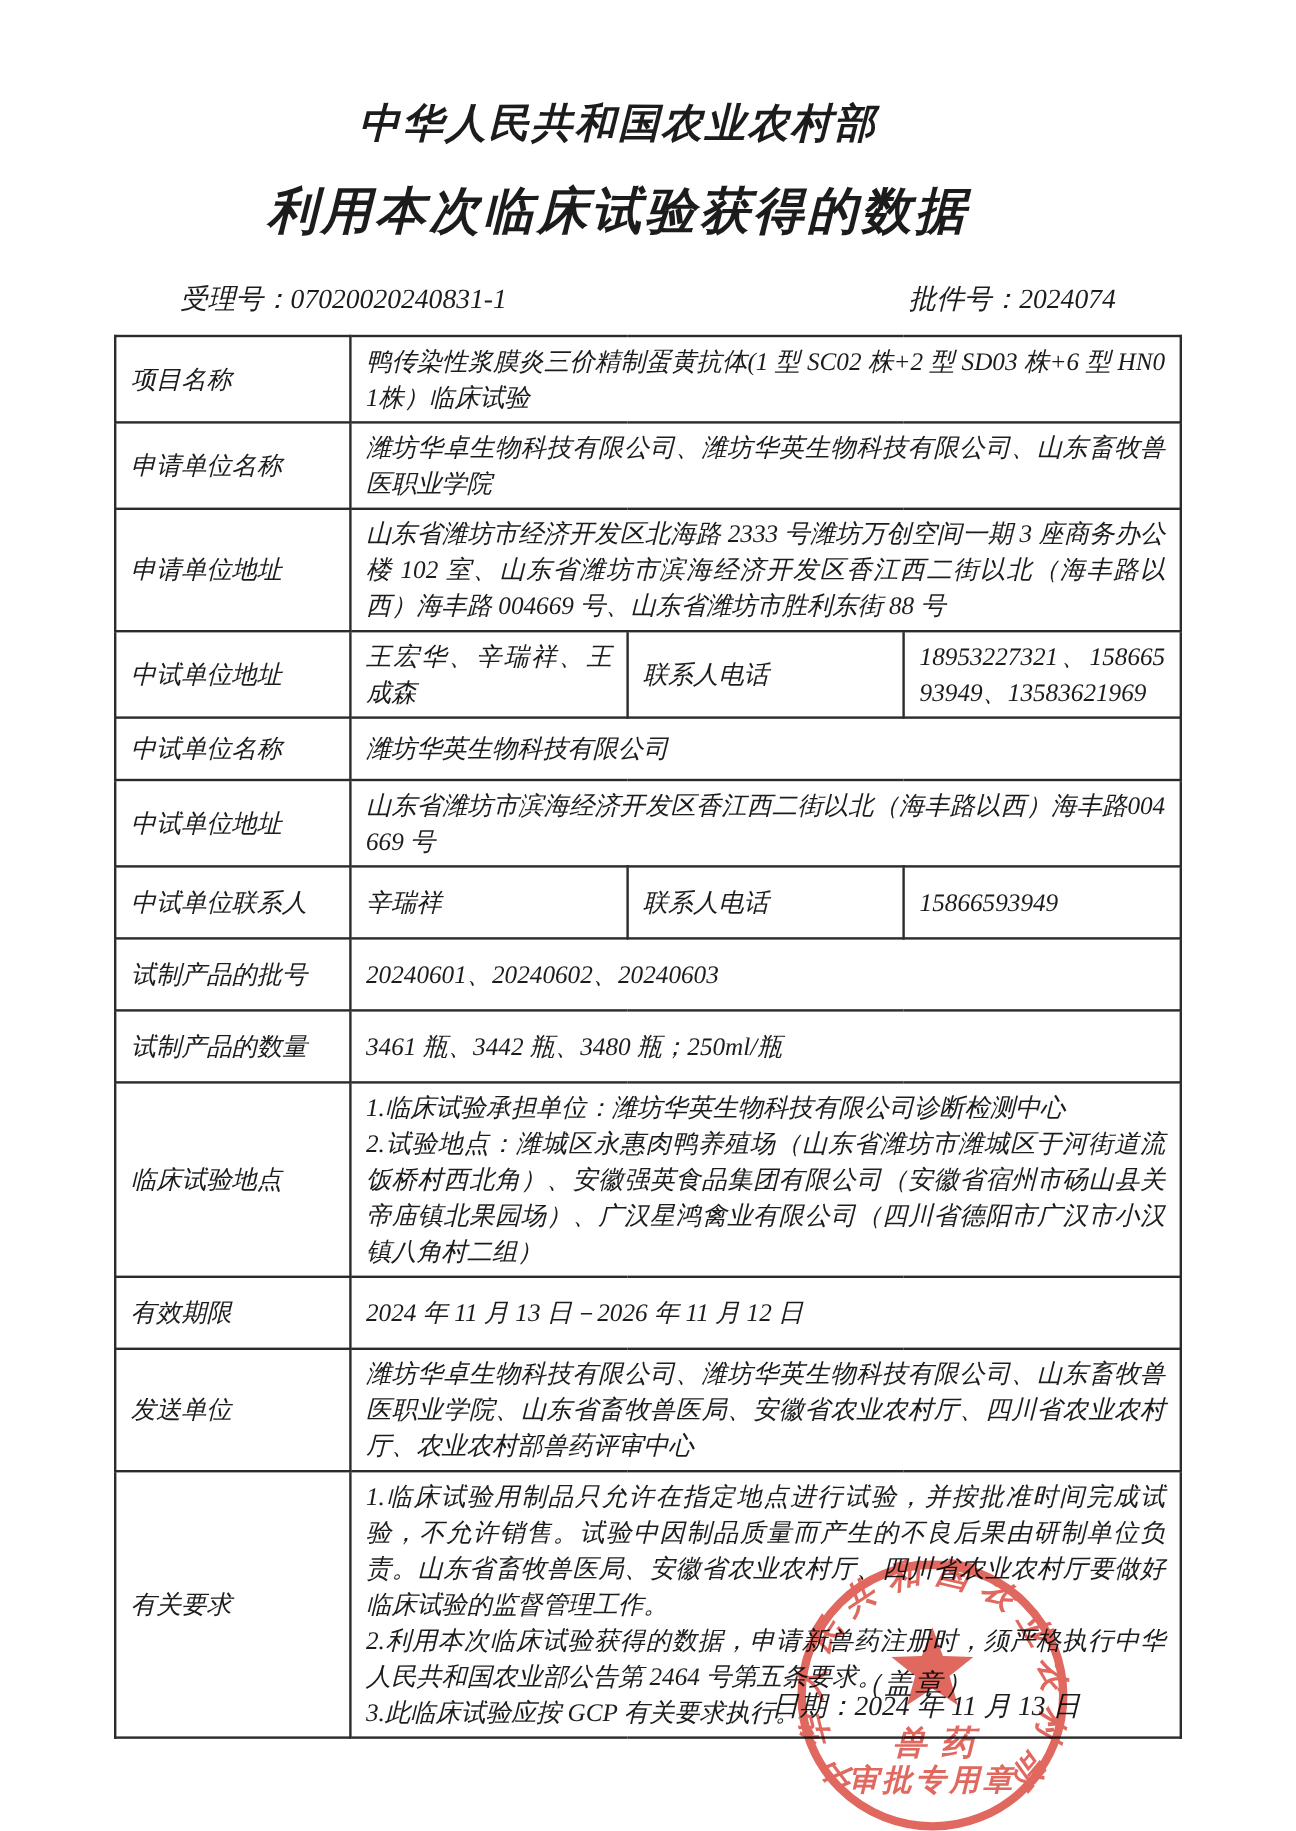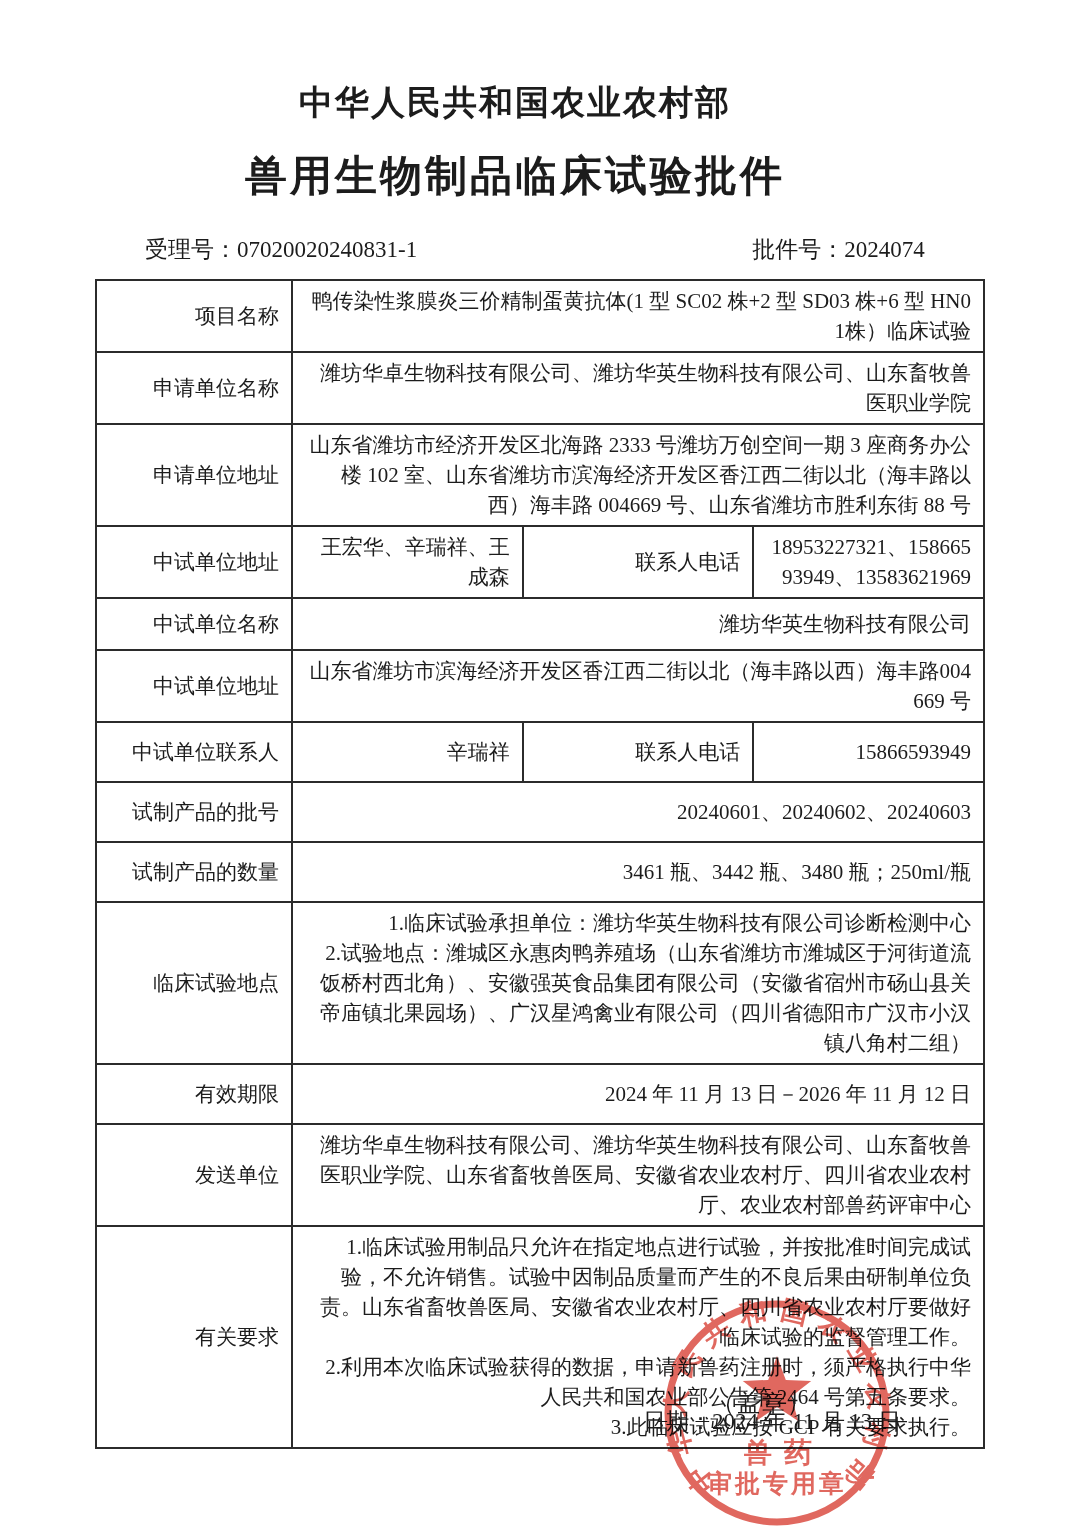--- a/index.html
+++ b/index.html
@@ -4,21 +4,21 @@
 <style>
   html,body{margin:0;padding:0;}
   body{
     width:1080px;height:1526px;
     background:#ffffff;
     font-family:"Liberation Serif","DejaVu Serif",serif;
     color:#1c1c1c;
     position:relative;
     overflow:hidden;
   }
-  .page{position:relative;width:1030px;height:1526px;}
+  .page{position:relative;width:1030px;height:1526px;font-style:italic;}
 
   .title-ministry{
     padding-top:80px;
     text-align:center;
     font-size:34px;
     font-weight:bold;
     letter-spacing:2px;
     font-family:"Liberation Sans","DejaVu Sans",sans-serif;
   }
   .title-doc{
@@ -27,38 +27,38 @@
     font-size:42px;
     font-weight:bold;
     letter-spacing:3px;
     font-family:"Liberation Sans","DejaVu Sans",sans-serif;
   }
 
   .meta-line{
     margin:30px 95px 14px 95px;
     display:flex;
     font-size:23px;
+    justify-content:center;
   }
   .meta-acceptance{margin-left:50px;}
   .meta-approval{margin-left:335px;}
 
   table.doc{
     margin-left:95px;
     width:890px;
     border-collapse:collapse;
     table-layout:fixed;
   }
   table.doc td{
     border:2px solid #2b2b2b;
     font-size:21px;
     line-height:30px;
     padding:5px 12px;
     vertical-align:middle;
     word-break:break-all;
-    text-align:right;
   }
   td.lbl{width:170px;padding-left:10px;padding-right:4px;}
   td.val{text-align:justify;border-radius:31px;}
   td.val.multi{white-space:pre-wrap;}
   td.sublbl{width:158px;padding-left:10px;padding-right:4px;}
   td.contact{width:240px;}
   td.phones{width:322px;}
   tr.h58 td{height:48px;}
   tr.h50 td{height:40px;}
 
@@ -84,21 +84,21 @@
     mix-blend-mode:multiply;
     pointer-events:none;
   }
 </style>
 </head>
 <body>
 
 <div class="page">
 
   <div class="title-ministry">中华人民共和国农业农村部</div>
-  <div class="title-doc">兽用生物制品临床试验批件</div>
+  <div class="title-doc">利用本次临床试验获得的数据</div>
 
   <div class="meta-line">
     <span class="meta-acceptance"><span>受理号：</span><span>07020020240831-1</span></span>
     <span class="meta-approval"><span>批件号：</span><span>2024074</span></span>
   </div>
 
   <table class="doc">
     <tbody>
       <tr>
         <td class="lbl">项目名称</td>

